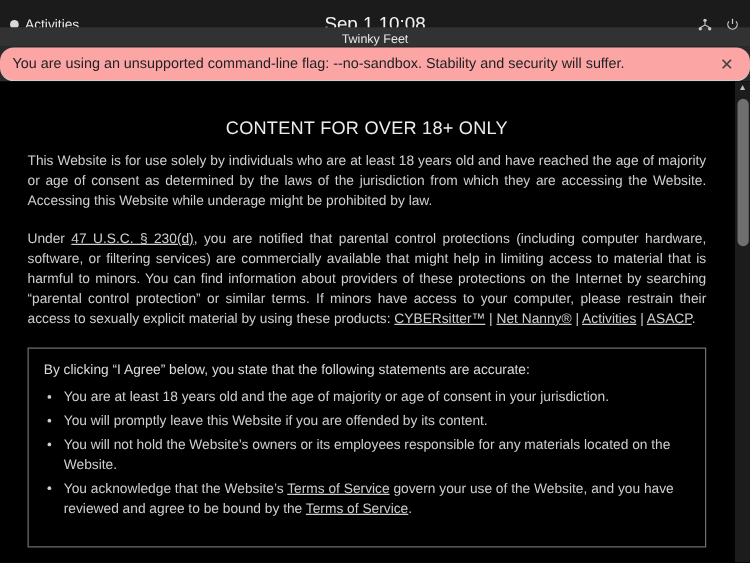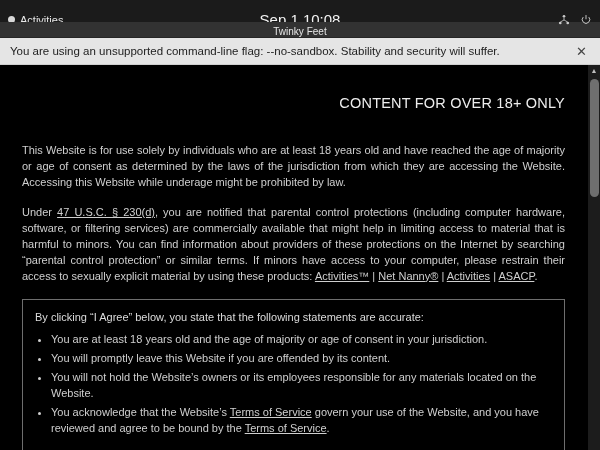--- a/index.html
+++ b/index.html
@@ -48,23 +48,23 @@
     position: absolute; left: 0; top: 22px; width: 600px; height: 428px;
     background: #2b2b2b;
     display: flex; flex-direction: column;
   }
   .titlebar {
     height: 16px; background: #323232; color: #e6e6e6;
     font-size: 10px; display: flex; align-items: flex-end; justify-content: center;
     border-bottom: 1px solid #262626;
   }
   .infobar {
-    height: 27px; background: #e5e5e5; color: #222;
+    height: 27px; background: #fca5a5; color: #222;
     display: flex; align-items: center; font-size: 11.5px;
-    padding: 0 10px; border-bottom: 1px solid #cfcfcf;
+    padding: 0 10px; border-bottom: 1px solid #cfcfcf; border-radius: 11px;
   }
   .infobar .msg { flex: 1; }
   .infobar .x { font-size: 13px; color: #444; cursor: pointer; padding: 0 3px; }
 
   
   .viewport {
     flex: 1; position: relative; background: #000; overflow: hidden;
     display: flex;
   }
   .page {
@@ -80,22 +80,22 @@
     font-family: "Liberation Serif", serif; font-style: italic;
     margin-bottom: -4px;
   }
   .logo .feet {
     font-size: 25px; font-weight: bold; color: #f0f0f0;
     letter-spacing: -1px; line-height: 1;
   }
   .logo .feet span { color: #e46ab0; }
 
   h1.hdr {
-    text-align: right; font-size: 14.5px; font-weight: normal;
-    color: #ededed; margin: 14px 0 29px;
+    text-align: center; font-size: 14.5px; font-weight: normal;
+    color: #ededed; margin: 14px 0 8px;
     letter-spacing: .2px;
   }
   p.para { margin-bottom: 14px; text-align: justify; color: #cfcfcf; }
   a { color: #cfcfcf; text-decoration: underline; }
 
   .agreebox {
     border: 1px solid #6e6e6e; padding: 10px 12px 12px;
     margin-top: 4px;
   }
   .agreebox .lead { margin-bottom: 7px; color: #dcdcdc; }
@@ -160,21 +160,21 @@
 
     <div class="page">
 
 
       <h1 class="hdr">CONTENT FOR OVER 18+ ONLY</h1>
 
       <p class="para">This Website is for use solely by individuals who are at least 18 years old and have reached the age of majority or age of consent as determined by the laws of the jurisdiction from which they are accessing the Website. Accessing this Website while underage might be prohibited by law.</p>
 
       <p class="para">
         <span>Under </span><a href="#">47 U.S.C. § 230(d)</a><span>, you are notified that parental control protections (including computer hardware, software, or filtering services) are commercially available that might help in limiting access to material that is harmful to minors. You can find information about providers of these protections on the Internet by searching “parental control protection” or similar terms. If minors have access to your computer, please restrain their access to sexually explicit material by using these products:</span>
-        <a href="#">Activities™</a><span> | </span><a href="#">Net Nanny®</a><span> | </span><a href="#">Activities</a><span> | </span><a href="#">ASACP</a><span>.</span>
+        <a href="#">CYBERsitter™</a><span> | </span><a href="#">Net Nanny®</a><span> | </span><a href="#">Activities</a><span> | </span><a href="#">ASACP</a><span>.</span>
       </p>
 
       <div class="agreebox">
         <div class="lead">By clicking “I Agree” below, you state that the following statements are accurate:</div>
         <ul>
           <li>You are at least 18 years old and the age of majority or age of consent in your jurisdiction.</li>
           <li>You will promptly leave this Website if you are offended by its content.</li>
           <li>You will not hold the Website’s owners or its employees responsible for any materials located on the Website.</li>
           <li>
             You acknowledge that the Website’s <a href="#">Terms of Service</a> govern your use of the Website, and you have reviewed and agree to be bound by the <a href="#">Terms of Service</a>.

